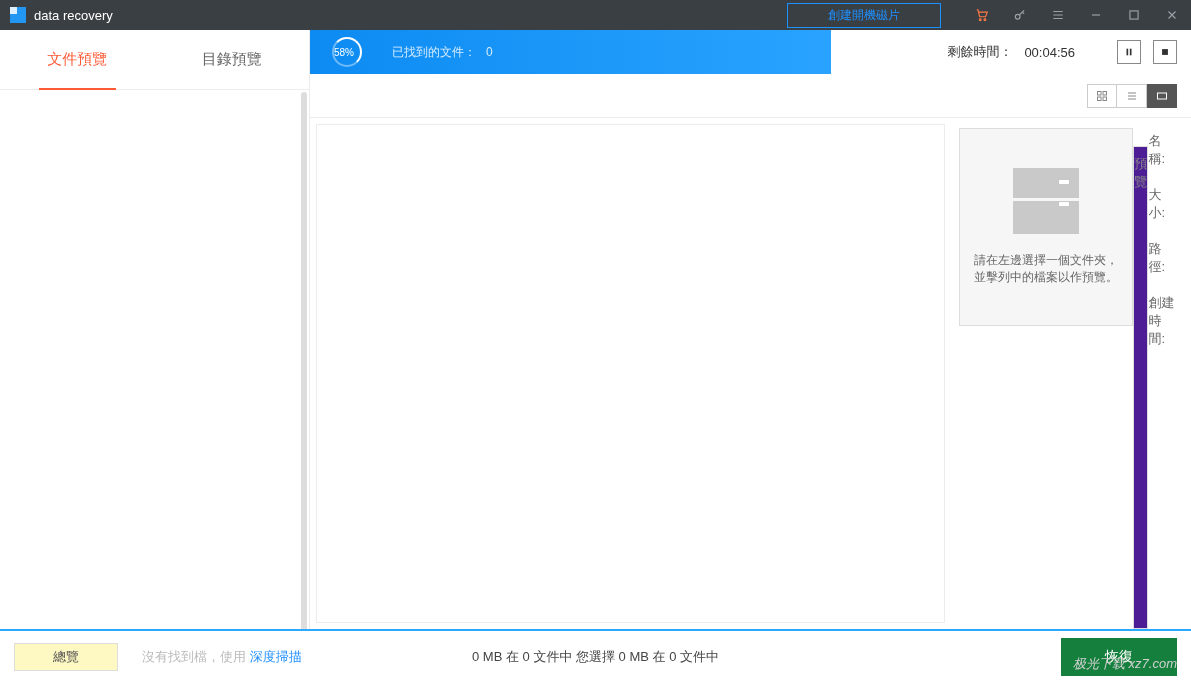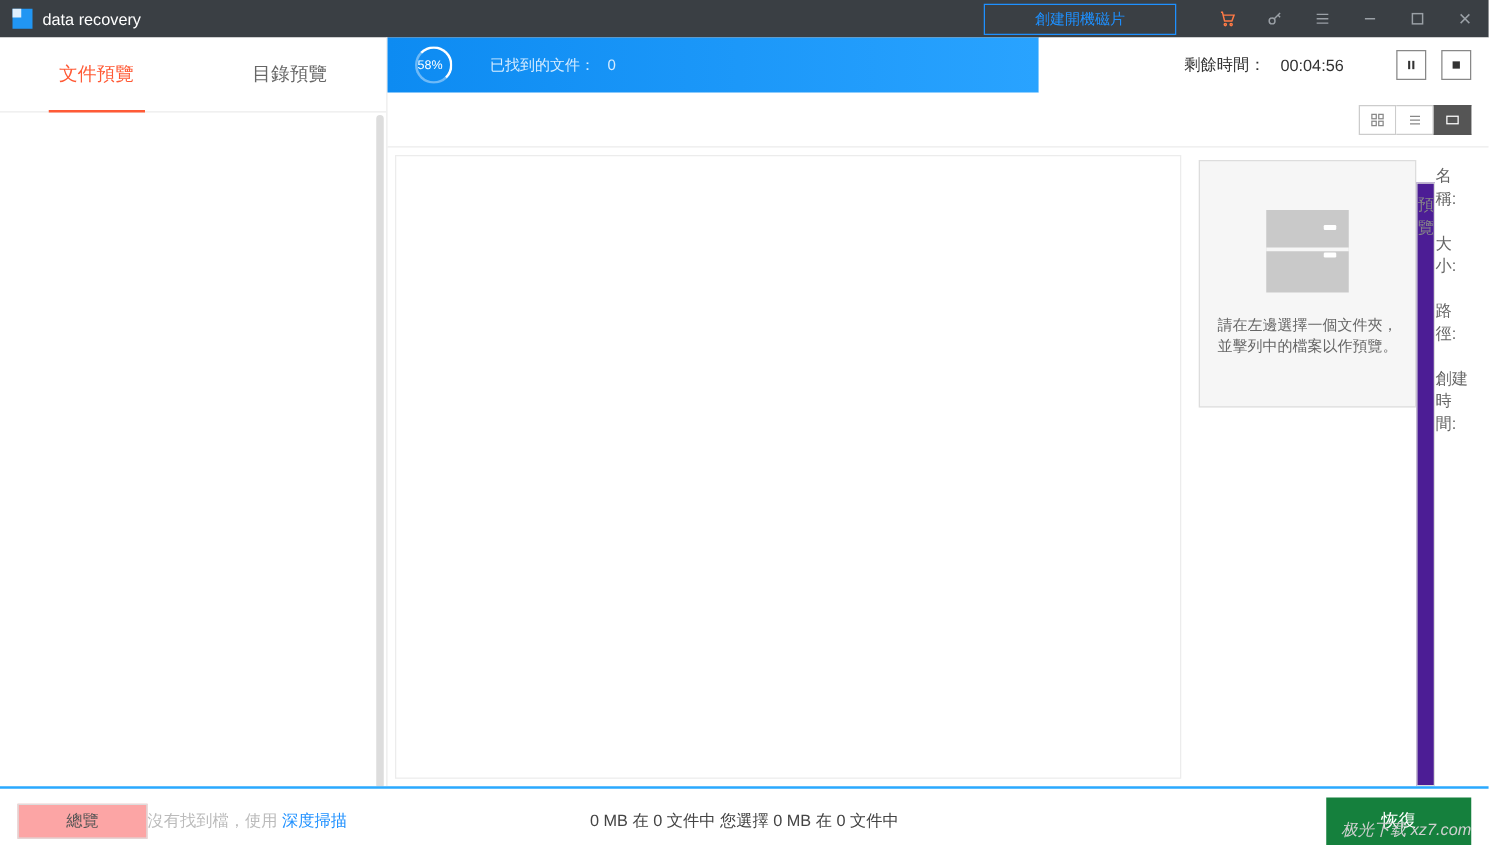--- a/index.html
+++ b/index.html
@@ -59,22 +59,22 @@
 .preview-box { border: 1px solid #ddd; background: #f6f6f6; height: 198px; display: flex; flex-direction: column; align-items: center; justify-content: center; padding: 12px; text-align: center; font-size: 12px; color: #666; gap: 18px; }
 .preview-box .drive-icon { width: 66px; height: 66px; background: #c9c9c9; position: relative; }
 .preview-box .drive-icon::before { content: ''; position: absolute; right: 10px; top: 12px; width: 10px; height: 4px; background: #fff; border-radius: 1px; box-shadow: 0 22px 0 #fff; }
 .preview-box .drive-icon::after { content: ''; position: absolute; left: 0; top: 46%; width: 100%; height: 3px; background: #f6f6f6; }
 .preview-btn { margin-top: 18px; border: 1px solid #ddd; background: #4c1d95; padding: 8px 0; text-align: center; cursor: pointer; color: #888; font-size: 13px; }
 .meta { margin-top: 4px; display: flex; flex-direction: column; gap: 18px; color: #666; font-size: 13px; }
 .meta div { }
 
 
 .footer { position: absolute; bottom: 0; left: 0; right: 0; height: 54px; border-top: 2px solid #2aa9ff; display: flex; align-items: center; padding: 0 14px; background: #fff; font-size: 13px; }
-.footer .btn-outline { border: 1px solid #ddd; background: #fca5a5; padding: 4px 38px; color: #555; cursor: pointer; font-size: 13px; }
-.footer .hint { color: #bbb; }
+.footer .btn-outline { border: 1px solid #ddd; background: #fef9c3; padding: 4px 38px; color: #555; cursor: pointer; font-size: 13px; }
+.footer .hint { margin-left: 24px; color: #bbb; }
 .footer .hint a { color: #1e90ff; text-decoration: none; }
 .footer .stats { position: absolute; left: 50%; transform: translateX(-50%); color: #444; }
 .footer .btn-primary { margin-left: auto; background: #15803d; color: #fff; border: none; padding: 10px 44px; font-size: 14px; cursor: pointer; }
 .watermark { position: absolute; right: 14px; bottom: 10px; font-size: 13px; color: #d0d0d0; font-style: italic; pointer-events: none; }
 </style>
 </head>
 <body>
 
 <div class="titlebar">
   <div class="logo-wrap">

